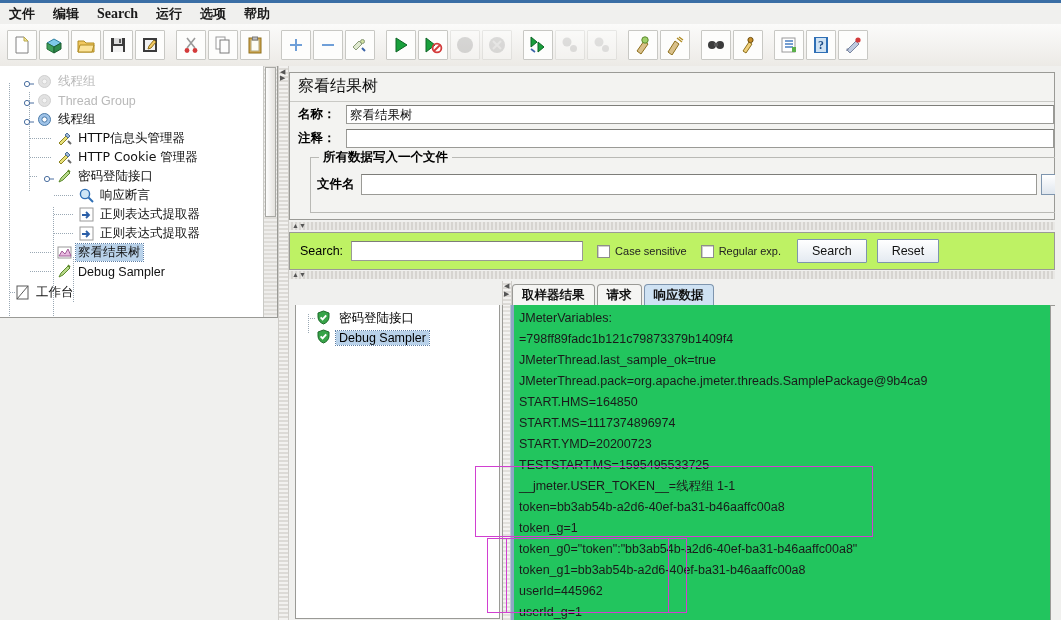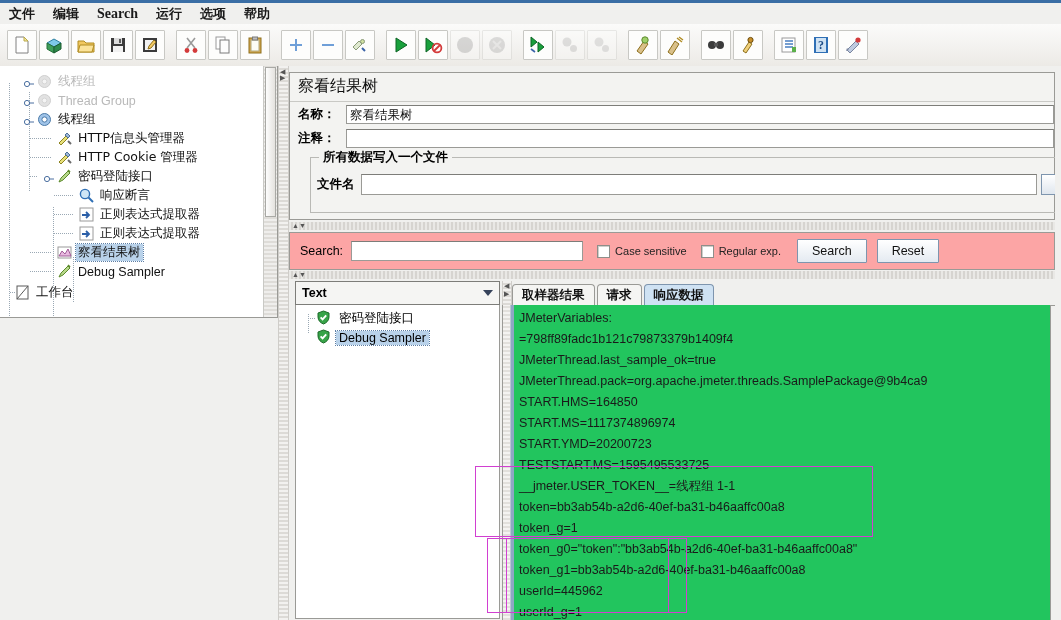--- a/index.html
+++ b/index.html
@@ -86,21 +86,21 @@
      margin-right:6px;flex:0 0 auto;}
   .browse{width:24px;height:21px;margin-left:4px;flex:0 0 auto;
      background:linear-gradient(#ffffff,#dfe6ee);border:1px solid #7e95ae;box-sizing:border-box;}
 
   
   .minibar{position:absolute;left:0;width:766px;height:8px;
      background:repeating-linear-gradient(90deg,#e9e8e5 0 2px,#d6d4d0 2px 4px);}
   .minibar .ar{position:absolute;left:3px;top:0;font-size:7px;color:#555;line-height:8px;}
 
   
-  .searchbox{position:absolute;left:0;top:166px;width:766px;height:38px;background:#fca5a5;
+  .searchbox{position:absolute;left:0;top:166px;width:766px;height:38px;background:#bef264;
      border:1px solid #9a9a96;box-sizing:border-box;display:flex;align-items:center;padding:0 10px;}
   .searchbox .slab{font-size:12.5px;font-family:"Liberation Sans",sans-serif;margin-right:8px;}
   .searchfield{width:232px;height:20px;background:#fff;border:1px solid #9a9a96;
      border-top-color:#7d7d79;box-sizing:border-box;}
   .cbwrap{display:flex;align-items:center;margin-left:14px;font-size:11px;
      font-family:"Liberation Sans",sans-serif;color:#222;}
   .cbox{width:13px;height:13px;background:#fff;border:1px solid #8e8e8a;
      box-shadow:inset 1px 1px 0 #cfcfcb;margin-right:5px;box-sizing:border-box;}
   .btn{height:24px;padding:0 14px;background:linear-gradient(#ffffff,#e4eaf1);
      border:1px solid #7e95ae;box-sizing:border-box;font-size:12.5px;
@@ -567,24 +567,20 @@
       <span class="btn" style="margin-left:16px;">Search</span>
       <span class="btn" style="margin-left:10px;">Reset</span>
     </div>
 
     <div class="minibar" style="top:205px;">
       <span class="ar">▲▼</span>
     </div>
 
     <div class="results">
 
-      <div class="combo">
-        <span>Text</span>
-        <span class="arrow"></span>
-      </div>
 
       <div class="restree">
         <div style="position:relative;padding-top:4px;">
           <div class="tline" style="left:12px;top:8px;height:20px;"></div>
 
           <div class="rnode">
             <div class="tline h" style="position:absolute;left:12px;top:13px;width:8px;"></div>
             <span class="ico" style="margin-left:6px;">
               <svg width="15" height="15" viewBox="0 0 15 15">
                   <path d="M7.5 1l5.5 2v4c0 3.5-2.6 6-5.5 7C4.6 13 2 10.5 2 7V3z" fill="#37a348" stroke="#1d6b2a"></path>

